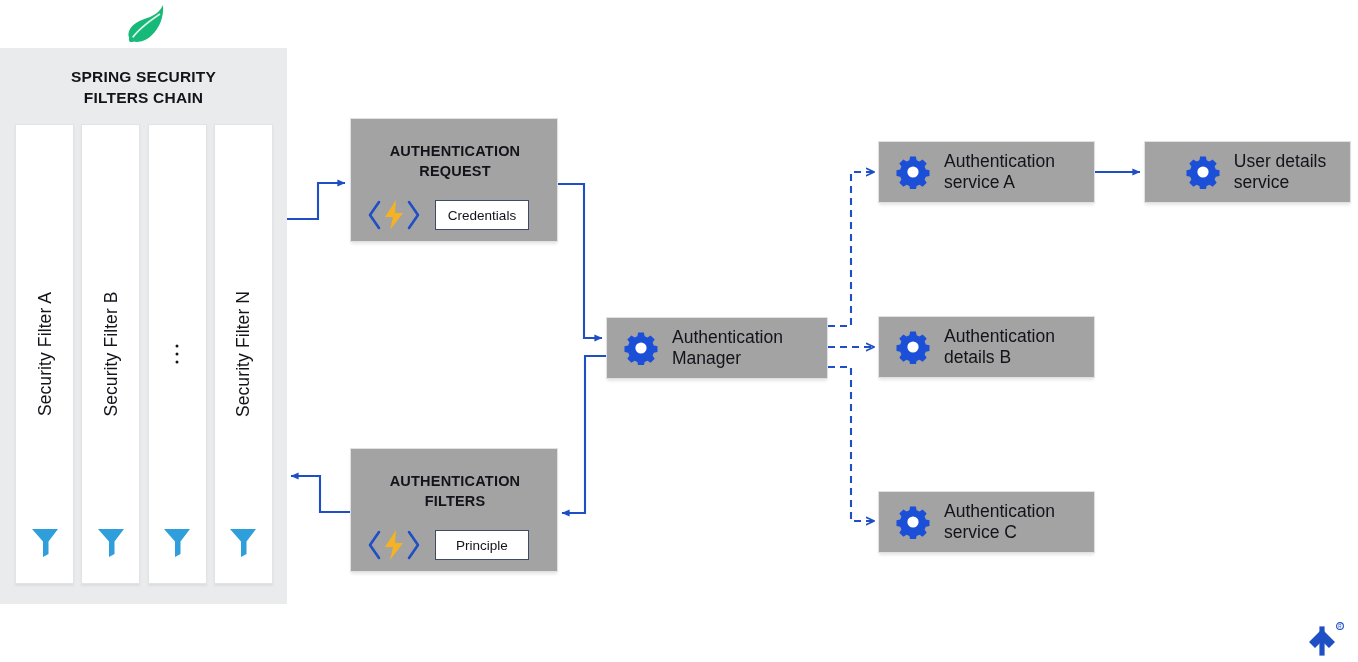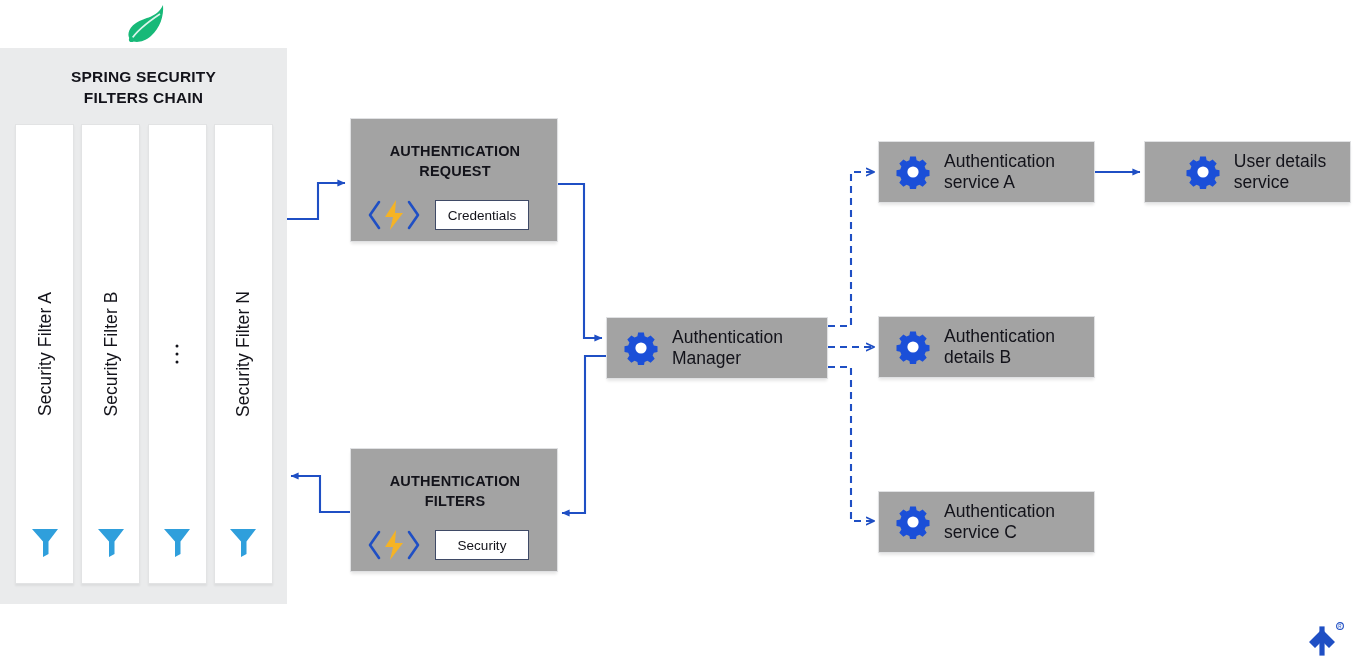--- a/index.html
+++ b/index.html
@@ -157,21 +157,21 @@
       <span>AUTHENTICATION</span><br>
       <span>FILTERS</span>
     </div>
     <div class="auth-row">
       <svg class="code-icon" viewBox="0 0 56 34">
         <path d="M13 4 L4 17 L13 30" stroke="#1f4fc4" stroke-width="2.6" fill="none" stroke-linecap="round" stroke-linejoin="round"></path>
         <path d="M43 4 L52 17 L43 30" stroke="#1f4fc4" stroke-width="2.6" fill="none" stroke-linecap="round" stroke-linejoin="round"></path>
         <path d="M30 2 L19 19 H27 L24 32 L37 15 H29 Z" fill="#f5b324"></path>
       </svg>
       <div class="payload-box">
-        <span>Security</span>
+        <span>Principle</span>
       </div>
     </div>
   </div>
 
   <div class="card gear-card" style="left:606px;top:317px;width:222px;">
     <svg class="gear-icon" viewBox="0 0 34 34">
       <path d="M14.1 1.6 h5.8 l.7 3.7 2.9 1.2 3.1-2.1 4.1 4.1 -2.1 3.1 1.2 2.9 3.7 .7 v5.8 l-3.7 .7 -1.2 2.9 2.1 3.1 -4.1 4.1 -3.1-2.1 -2.9 1.2 -.7 3.7 h-5.8 l-.7-3.7 -2.9-1.2 -3.1 2.1 -4.1-4.1 2.1-3.1 -1.2-2.9 -3.7-.7 v-5.8 l3.7-.7 1.2-2.9 -2.1-3.1 4.1-4.1 3.1 2.1 2.9-1.2 Z" fill="#1b4fd8"></path>
       <circle cx="17" cy="17" r="5.6" fill="#ffffff"></circle>
     </svg>
     <div class="gear-label">

